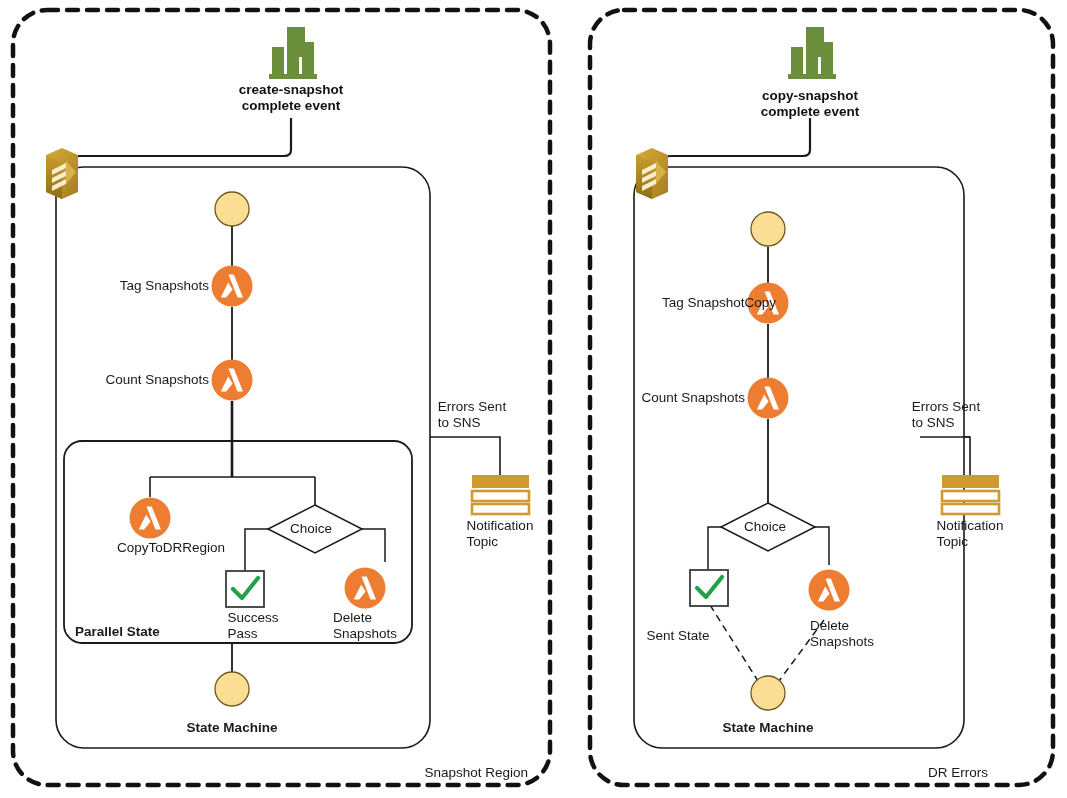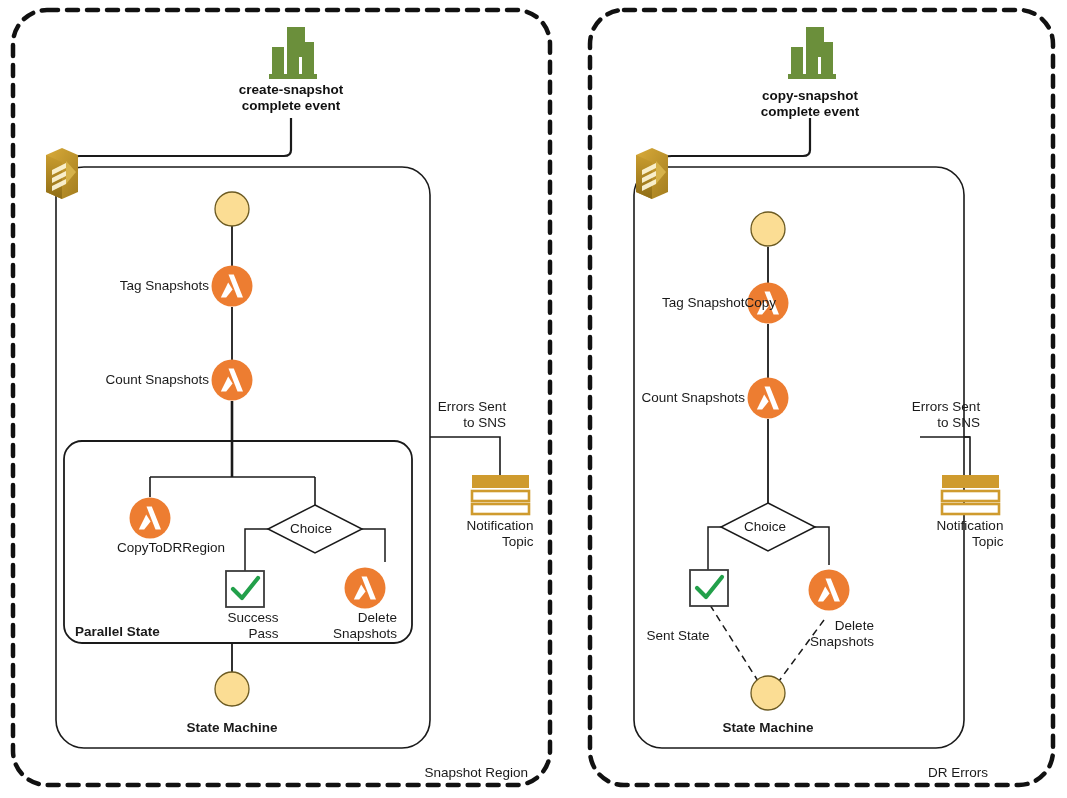--- a/index.html
+++ b/index.html
@@ -4,21 +4,21 @@
 <style>
   html,body{margin:0;padding:0;background:#ffffff;}
   body{
     font-family:"Liberation Sans", sans-serif;
     width:1067px;height:798px;position:relative;overflow:hidden;
     color:#1a1a1a;
   }
   #stage{position:absolute;left:0;top:0;width:1067px;height:776px;}
   svg.layer{position:absolute;left:0;top:0;width:1067px;height:798px;overflow:visible;}
   .lbl{position:absolute;font-size:13.5px;line-height:16px;color:#1a1a1a;white-space:nowrap;}
-  .lbl.c{text-align:right;transform:translateX(-50%);}
+  .lbl.c{text-align:left;transform:translateX(-50%);}
   .lbl.r{text-align:right;transform:translateX(-100%);}
   .lbl.bold{font-weight:bold;}
   .evt-cap{position:absolute;text-align:center;transform:translateX(-50%);
            font-size:13.5px;font-weight:bold;line-height:16px;color:#111;}
 </style>
 </head>
 <body>
 
 <div id="stage">
 

